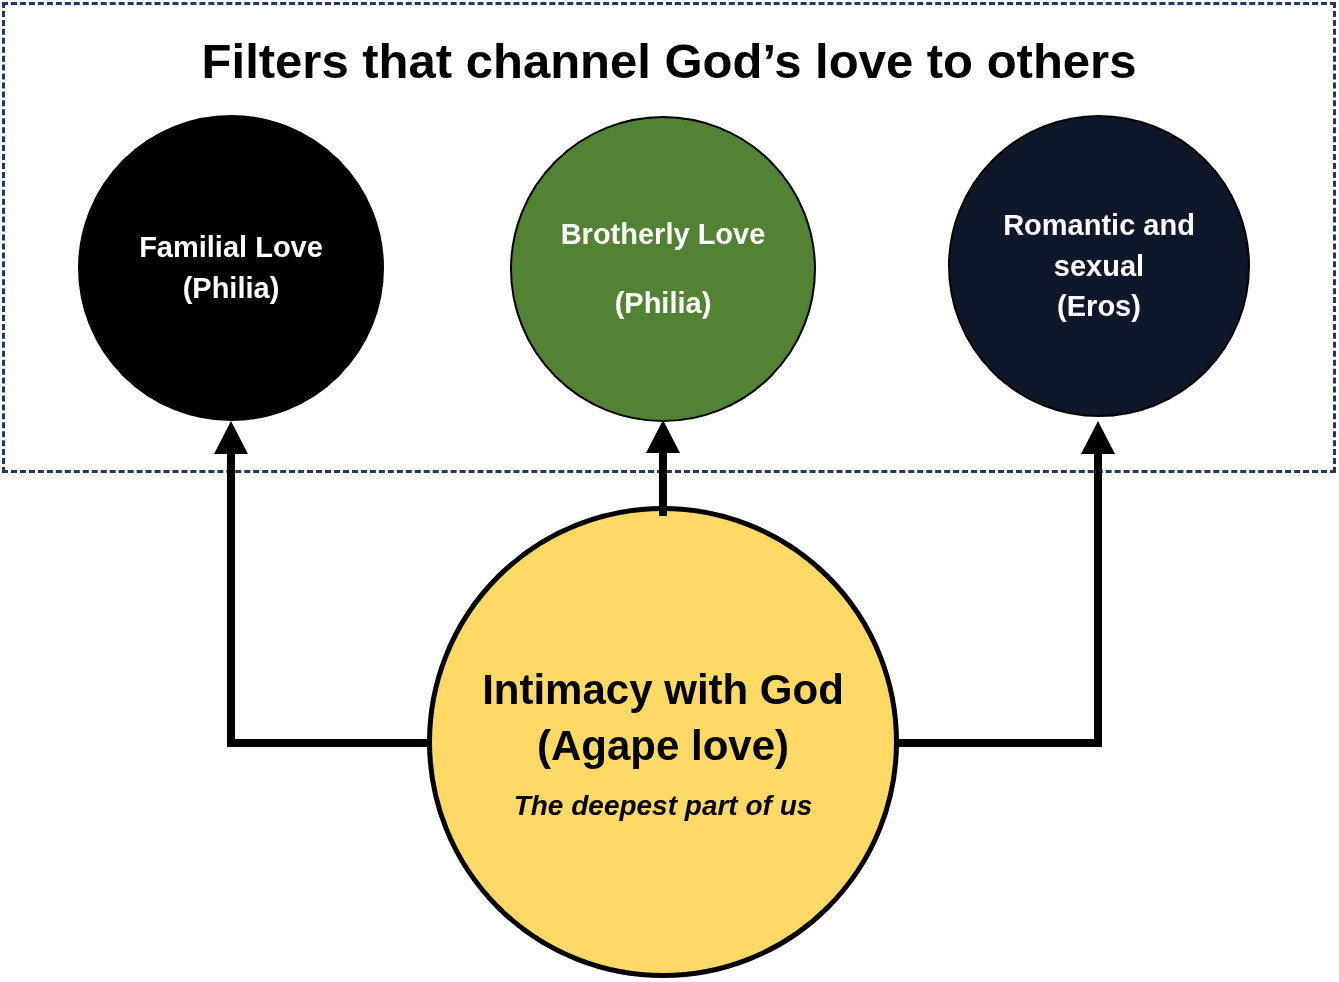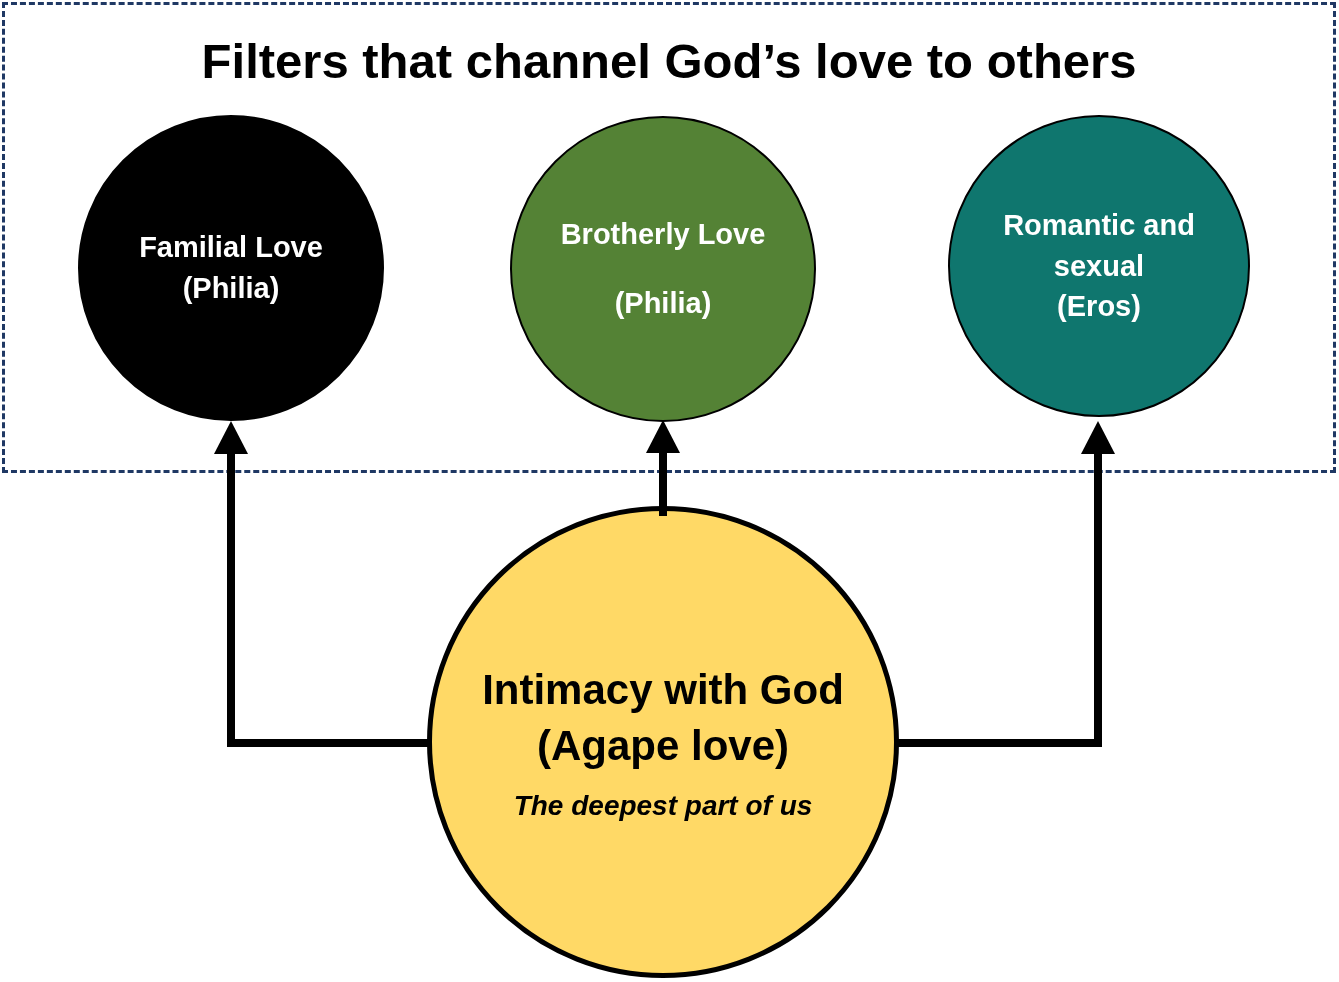--- a/index.html
+++ b/index.html
@@ -91,21 +91,21 @@
   <div class="circle filter-circle circle-familial" style="background-color: #000000; color: rgb(255, 255, 255);">
     <div>Familial Love</div>
     <div>(Philia)</div>
   </div>
 
   <div class="circle filter-circle circle-brotherly" style="background-color: rgb(84, 130, 53); color: rgb(255, 255, 255);">
     <div>Brotherly Love</div>
     <div>(Philia)</div>
   </div>
 
-  <div class="circle filter-circle circle-romantic" style="background-color: #0f766e; color: rgb(255, 255, 255);">
+  <div class="circle filter-circle circle-romantic" style="background-color: #0f172a; color: rgb(255, 255, 255);">
     <div>Romantic and</div>
     <div>sexual</div>
     <div>(Eros)</div>
   </div>
 
   <div class="circle source-circle" style="background-color: rgb(255, 217, 102); color: rgb(0, 0, 0);">
     <div class="source-title">Intimacy with God</div>
     <div class="source-title">(Agape love)</div>
     <div class="source-sub">The deepest part of us</div>
   </div>

